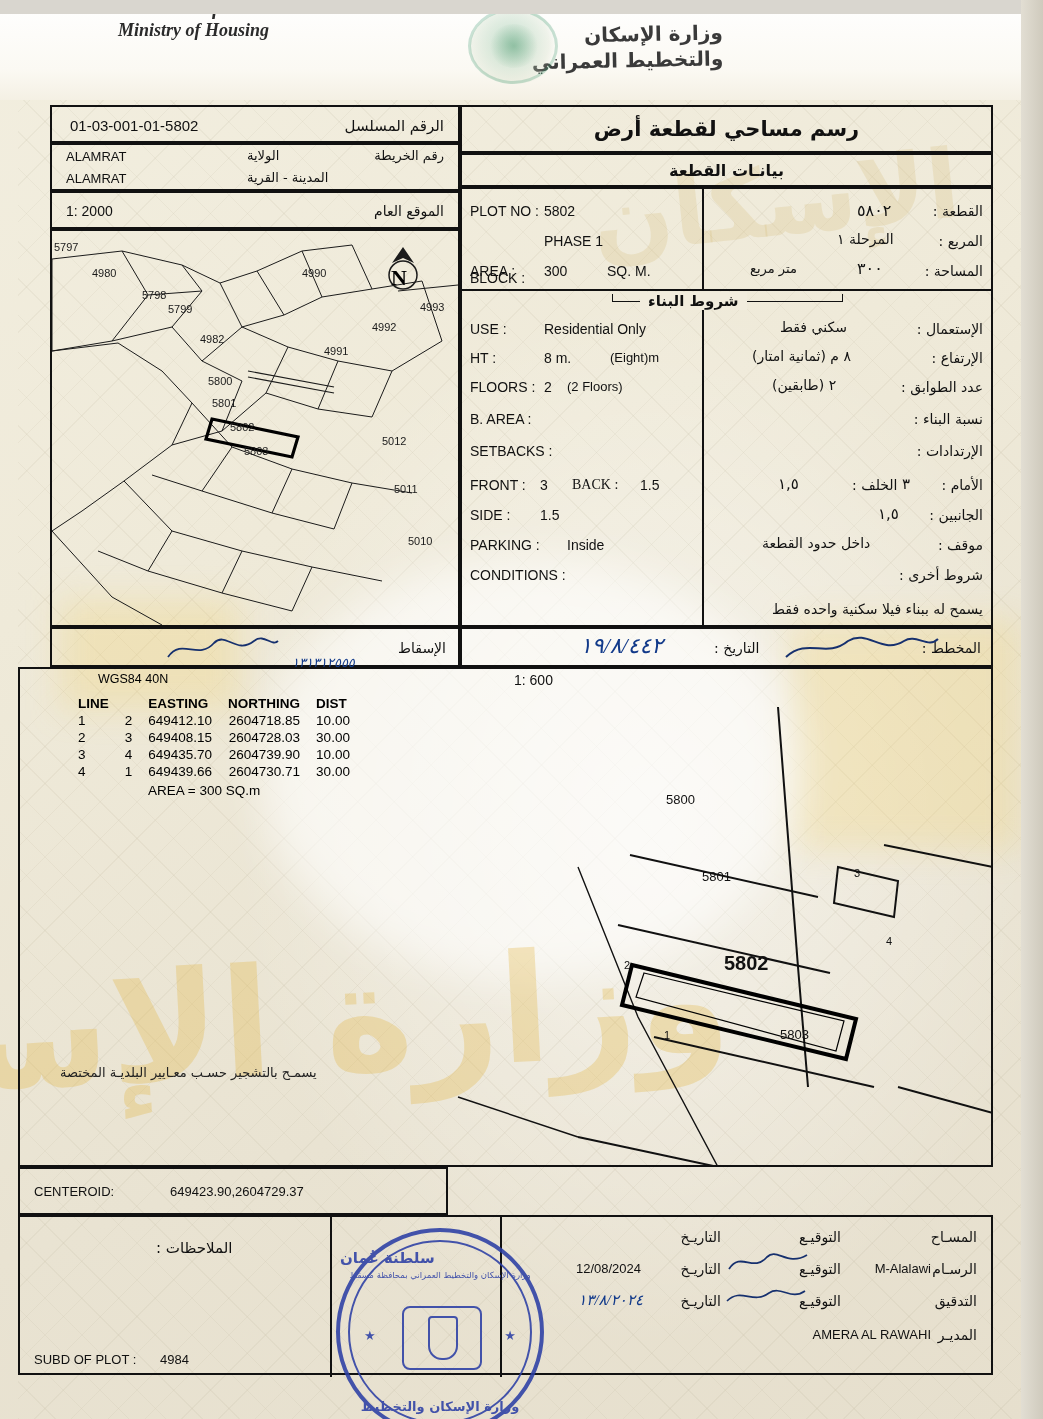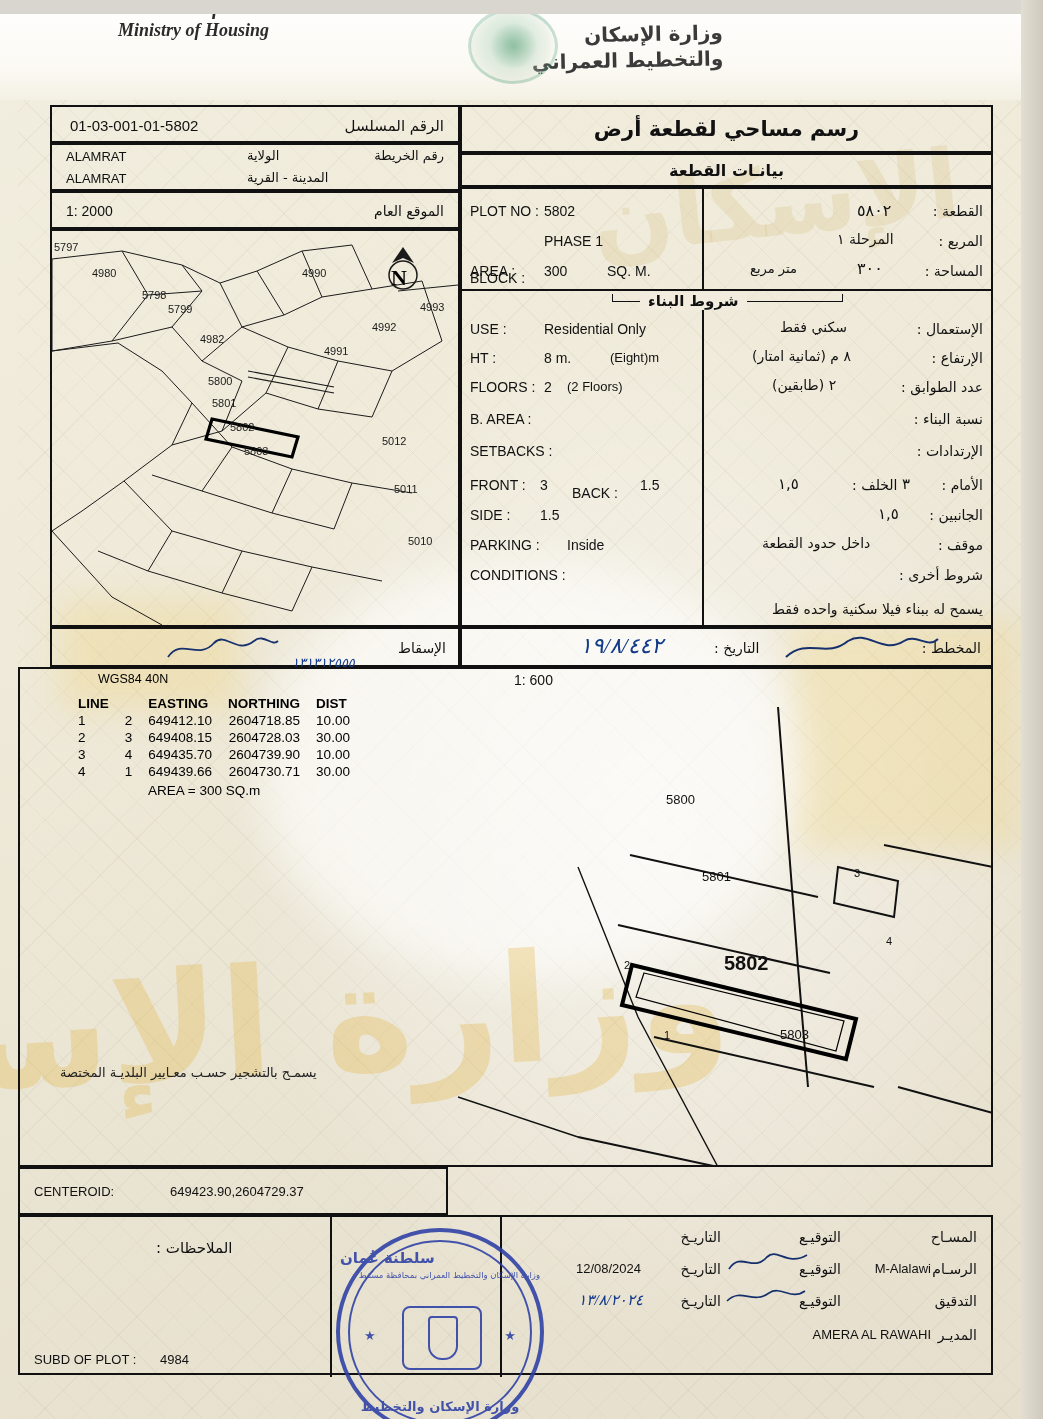--- a/index.html
+++ b/index.html
@@ -115,21 +115,21 @@
   .hand{font-family:"Liberation Serif",serif;color:#123a8a;font-style:italic;}
 
   
   #stamp{
     position:absolute;left:336px;top:1228px;width:200px;height:200px;
     border:4px solid #2c3fa5;border-radius:50%;
     color:#2c3fa5;opacity:.88;
   }
   #stamp .ring{position:absolute;left:8px;top:8px;right:8px;bottom:8px;border:2px solid #2c3fa5;border-radius:50%;}
   #stamp .top{position:absolute;left:0;right:0;top:17px;text-align:left;font-size:15px;font-weight:bold;direction:rtl;font-family:"DejaVu Sans",sans-serif;}
-  #stamp .mid{position:absolute;left:0;right:0;top:38px;text-align:right;font-size:8.5px;direction:rtl;font-family:"DejaVu Sans",sans-serif;line-height:1.25;}
+  #stamp .mid{position:absolute;left:0;right:0;top:38px;text-align:center;font-size:8.5px;direction:rtl;font-family:"DejaVu Sans",sans-serif;line-height:1.25;}
   #stamp .bot{position:absolute;left:0;right:0;bottom:18px;text-align:center;font-size:13px;font-weight:bold;direction:rtl;font-family:"DejaVu Sans",sans-serif;}
   #stamp .crest{position:absolute;left:62px;top:74px;width:76px;height:60px;border:2px solid #2c3fa5;border-radius:8px;}
   #stamp .crest:after{content:"";position:absolute;left:24px;top:8px;width:26px;height:40px;border:2px solid #2c3fa5;border-radius:4px 4px 14px 14px;}
   #stamp .star{position:absolute;font-size:13px;color:#2c3fa5;}
 
   #greenstamp{
     position:absolute;left:468px;top:8px;width:84px;height:70px;border-radius:50%;
     border:3px solid rgba(60,150,110,.45);opacity:.6;
   }
 
@@ -328,21 +328,21 @@
 
     <span class="lbl" style="left:8px;top:222px;font-size:14px;">B. AREA :</span>
     <span class="lbl" style="left:110px;top:222px;font-size:14px;"></span>
     <span class="lbl ar" style="right:8px;top:222px;font-size:14px;">نسبة البناء :</span>
 
     <span class="lbl" style="left:8px;top:254px;font-size:14px;">SETBACKS :</span>
     <span class="lbl ar" style="right:8px;top:254px;font-size:14px;">الإرتدادات :</span>
 
     <span class="lbl" style="left:8px;top:288px;font-size:14px;">FRONT :</span>
     <span class="lbl" style="left:78px;top:288px;font-size:14px;">3</span>
-    <span class="lbl" style="left:110px;top:296px;font-size:14px;">BACK :</span>
+    <span class="lbl" style="left:110px;top:288px;font-size:14px;font-family:Liberation Serif, serif;">BACK :</span>
     <span class="lbl" style="left:178px;top:288px;font-size:14px;">1.5</span>
     <span class="lbl ar" style="left:316px;top:286px;font-size:15px;">١,٥</span>
     <span class="lbl ar" style="left:390px;top:288px;font-size:14px;">الخلف :</span>
     <span class="lbl ar" style="left:440px;top:286px;font-size:15px;">٣</span>
     <span class="lbl ar" style="right:8px;top:288px;font-size:14px;">الأمام :</span>
 
     <span class="lbl" style="left:8px;top:318px;font-size:14px;">SIDE :</span>
     <span class="lbl" style="left:78px;top:318px;font-size:14px;">1.5</span>
     <span class="lbl ar" style="left:416px;top:316px;font-size:15px;">١,٥</span>
     <span class="lbl ar" style="right:8px;top:318px;font-size:14px;">الجانبين :</span>

